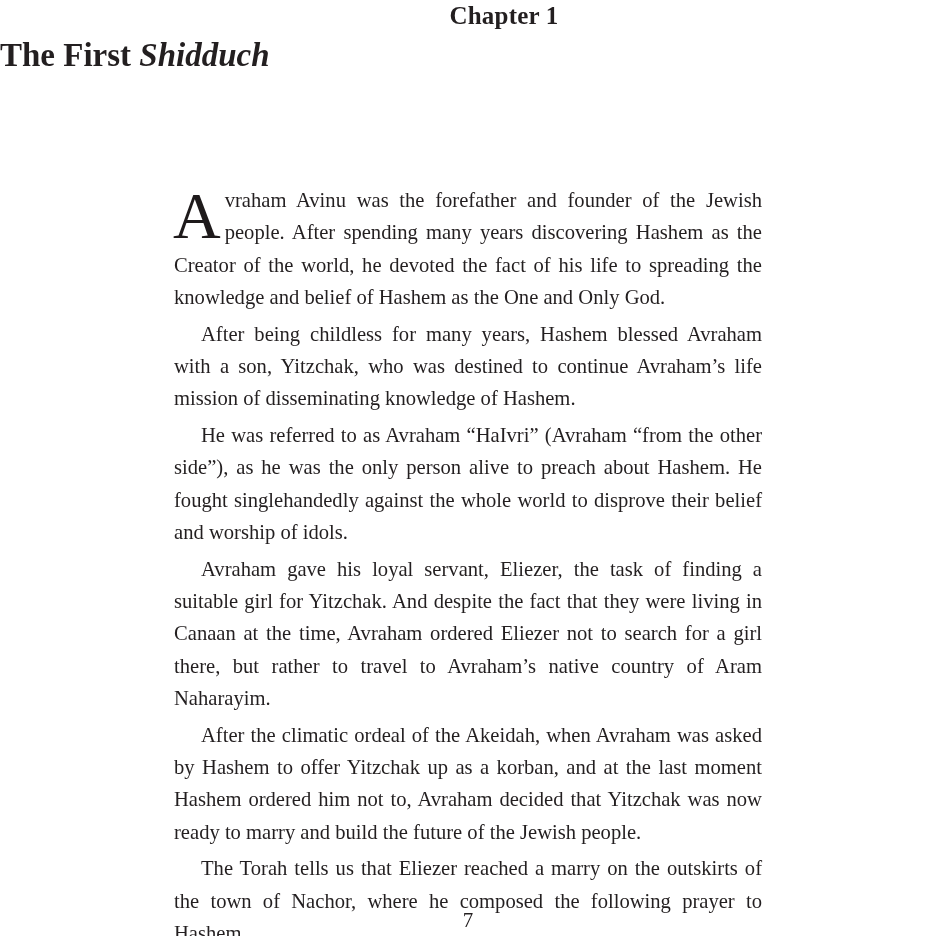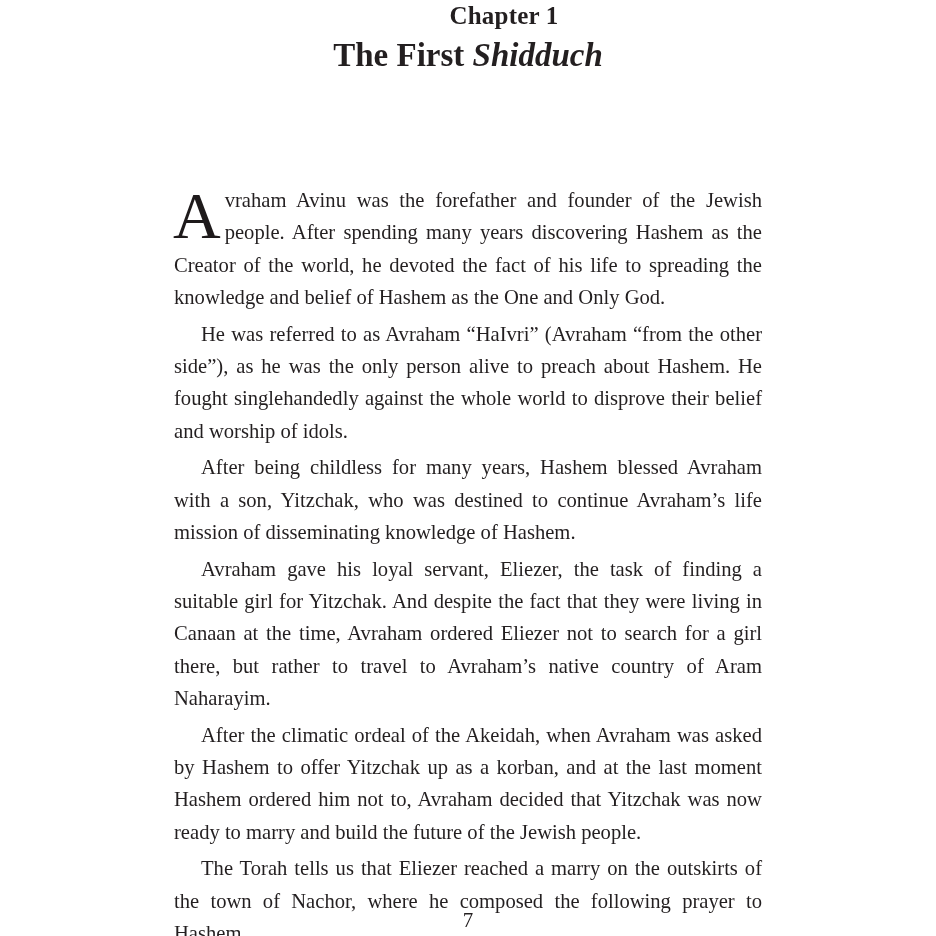--- a/index.html
+++ b/index.html
@@ -5,21 +5,21 @@
   html, body { margin: 0; padding: 0; }
   body {
     width: 936px; height: 936px; background: #ffffff; position: relative; overflow: hidden;
     font-family: "Liberation Serif", "DejaVu Serif", serif; color: #231f20;
   }
   .chapter-label {
     position: absolute; top: 1px; left: 0; width: 936px; text-align: center;
     font-size: 25px; font-weight: bold; line-height: 30px; letter-spacing: 0.2px; margin-left: 36px;
   }
   .chapter-title {
-    position: absolute; top: 34px; left: 0; width: 936px; text-align: center;
+    position: absolute; top: 34px; left: 0; width: 936px; 
     font-size: 33px; font-weight: bold; line-height: 42px;
   }
   .chapter-title .it { font-style: italic; }
   .body-text {
     position: absolute; top: 184px; left: 174px; width: 588px;
     font-size: 20.6px; line-height: 32.3px; text-align: justify;
   }
   .body-text p { margin: 0 0 4.5px 0; text-indent: 27px; text-align: justify; text-align-last: left; }
   .body-text p.first { text-indent: 0; }
   .dropcap {
@@ -33,20 +33,20 @@
   }
 </style>
 </head>
 <body>
 
 <div class="chapter-label">Chapter 1</div>
 <div class="chapter-title"><span>The First </span><span class="it">Shidduch</span></div>
 
 <div class="body-text">
   <p class="first"><span class="dropcap">A</span><span>vraham Avinu was the forefather and founder of the Jewish people. After spending many years discovering Hashem as the Creator of the world, he devoted the fact of his life to spreading the knowledge and belief of Hashem as the One and Only God.</span></p>
+  <p>After being childless for many years, Hashem blessed Avraham with a son, Yitzchak, who was destined to continue Avraham’s life mission of disseminating knowledge of Hashem.</p>
   <p>He was referred to as Avraham “HaIvri” (Avraham “from the other side”), as he was the only person alive to preach about Hashem. He fought singlehandedly against the whole world to disprove their belief and worship of idols.</p>
-  <p>After being childless for many years, Hashem blessed Avraham with a son, Yitzchak, who was destined to continue Avraham’s life mission of disseminating knowledge of Hashem.</p>
   <p>Avraham gave his loyal servant, Eliezer, the task of finding a suitable girl for Yitzchak. And despite the fact that they were living in Canaan at the time, Avraham ordered Eliezer not to search for a girl there, but rather to travel to Avraham’s native country of Aram Naharayim.</p>
   <p>After the climatic ordeal of the Akeidah, when Avraham was asked by Hashem to offer Yitzchak up as a korban, and at the last moment Hashem ordered him not to, Avraham decided that Yitzchak was now ready to marry and build the future of the Jewish people.</p>
   <p class="last-line-justify">The Torah tells us that Eliezer reached a marry on the outskirts of the town of Nachor, where he composed the following prayer to Hashem</p>
 </div>
 
 <div class="page-number">7</div>
 
 </body></html>

